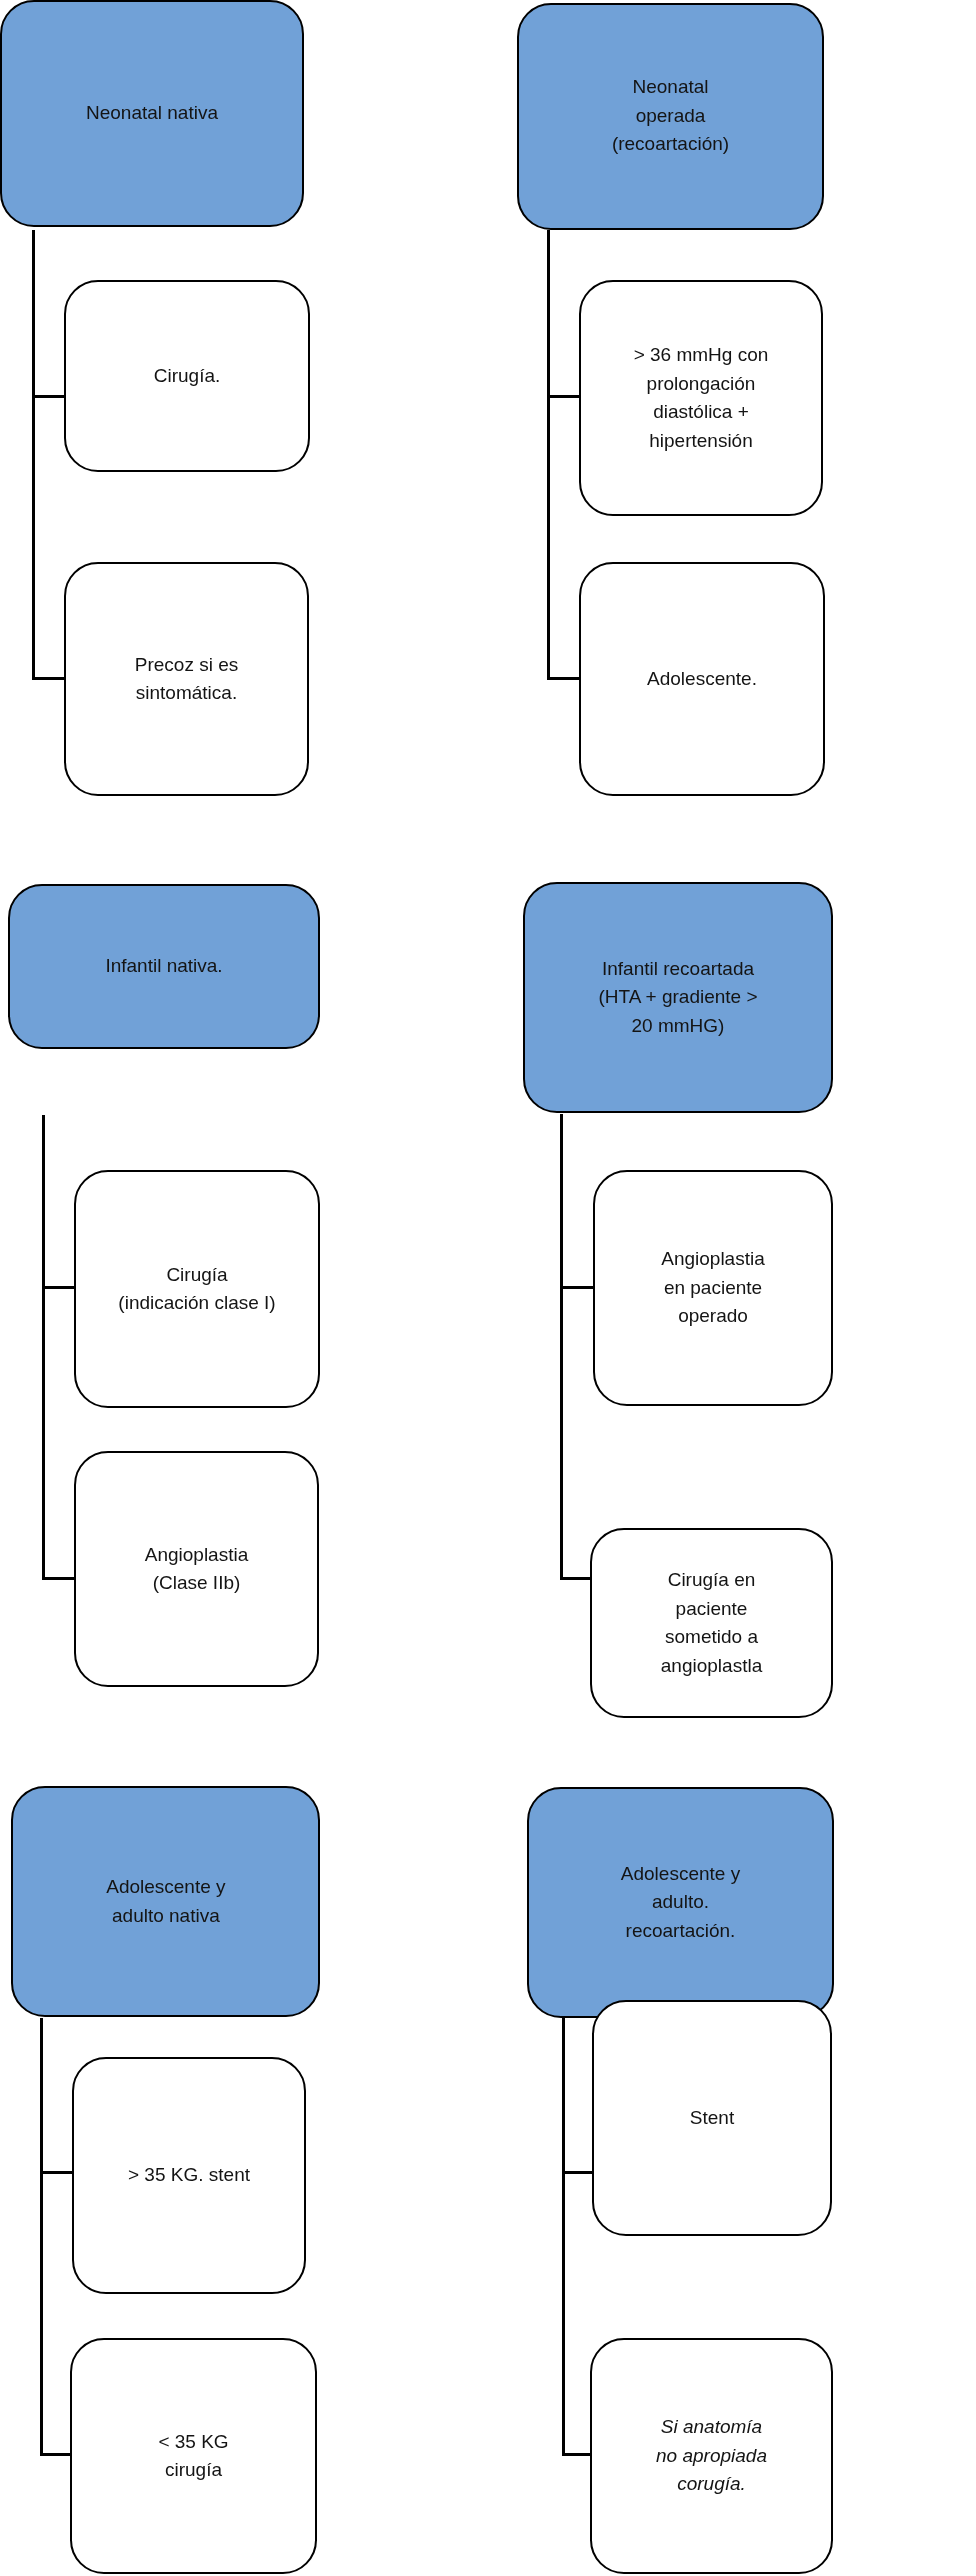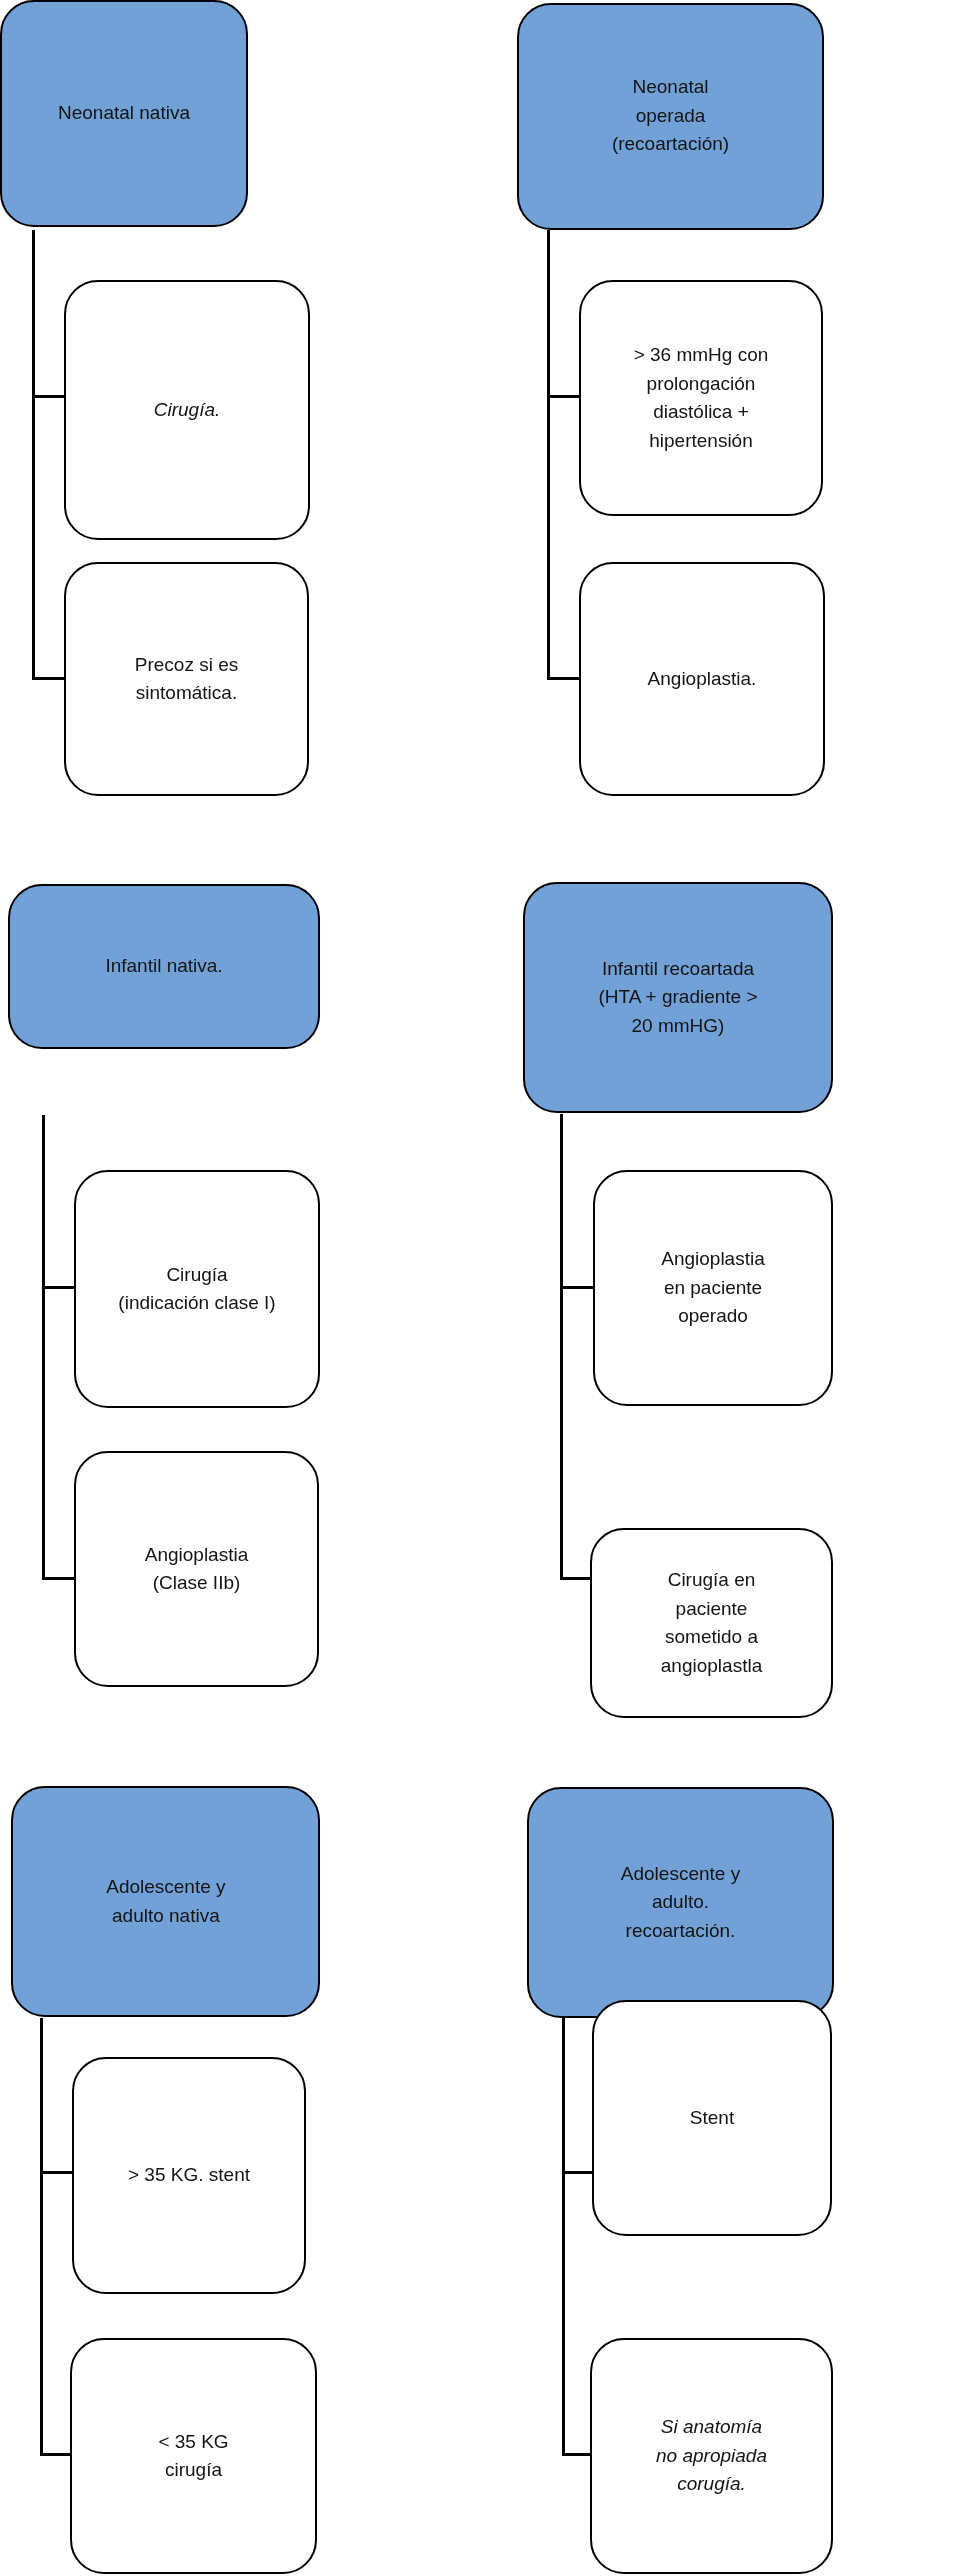--- a/index.html
+++ b/index.html
@@ -24,22 +24,22 @@
     white-space: pre-line;
     font-size: 19px;
     line-height: 1.5;
     padding: 5.4px 9.4px;
   }
   .hdr   { background: #71A1D7; }
   .child { background: #ffffff; }
   .conn  { position: absolute; background: #000000; }
 
   
-  .g0-hdr  { left:8;    top:4;    width:248px; height:227px; }
-  .g0-c1   { left:64px;  top:280px;  width:246px; height:260px;font-style:italic; }
+  .g0-hdr  { left:8;    top:4;    width:304px; height:227px; }
+  .g0-c1   { left:64px;  top:280px;  width:246px; height:192px; }
   .g0-c2   { left:64px;  top:562px;  width:245px; height:234px; }
   .g0-stem { left:32px;  top:230px;  width:3.4px;   height:450px; }
   .g0-b1   { left:32px;  top:395px;  width:33px;  height:3.4px; }
   .g0-b2   { left:32px;  top:677px; width:32px;  height:3.4px; }
 
   
   .g1-hdr  { left:517px; top:2.7px;    width:307px; height:227px; }
   .g1-c1   { left:579px; top:280px;  width:244px; height:236px; }
   .g1-c2   { left:579px; top:562px;  width:246px; height:234px; }
   .g1-stem { left:547px; top:230px;  width:3.4px;   height:450px; }
@@ -97,21 +97,21 @@
     <div class="node hdr g1-hdr">Neonatal
 operada
 (recoartación)</div>
     <div class="conn g1-stem"></div>
     <div class="conn g1-b1"></div>
     <div class="conn g1-b2"></div>
     <div class="node child g1-c1">&gt; 36 mmHg con
 prolongación
 diastólica +
 hipertensión</div>
-    <div class="node child g1-c2">Angioplastia.</div>
+    <div class="node child g1-c2">Adolescente.</div>
   </section>
 
   <section>
     <div class="node hdr g2-hdr">Infantil nativa.</div>
     <div class="conn g2-stem"></div>
     <div class="conn g2-b1"></div>
     <div class="conn g2-b2"></div>
     <div class="node child g2-c1">Cirugía
 (indicación clase I)</div>
     <div class="node child g2-c2">Angioplastia

